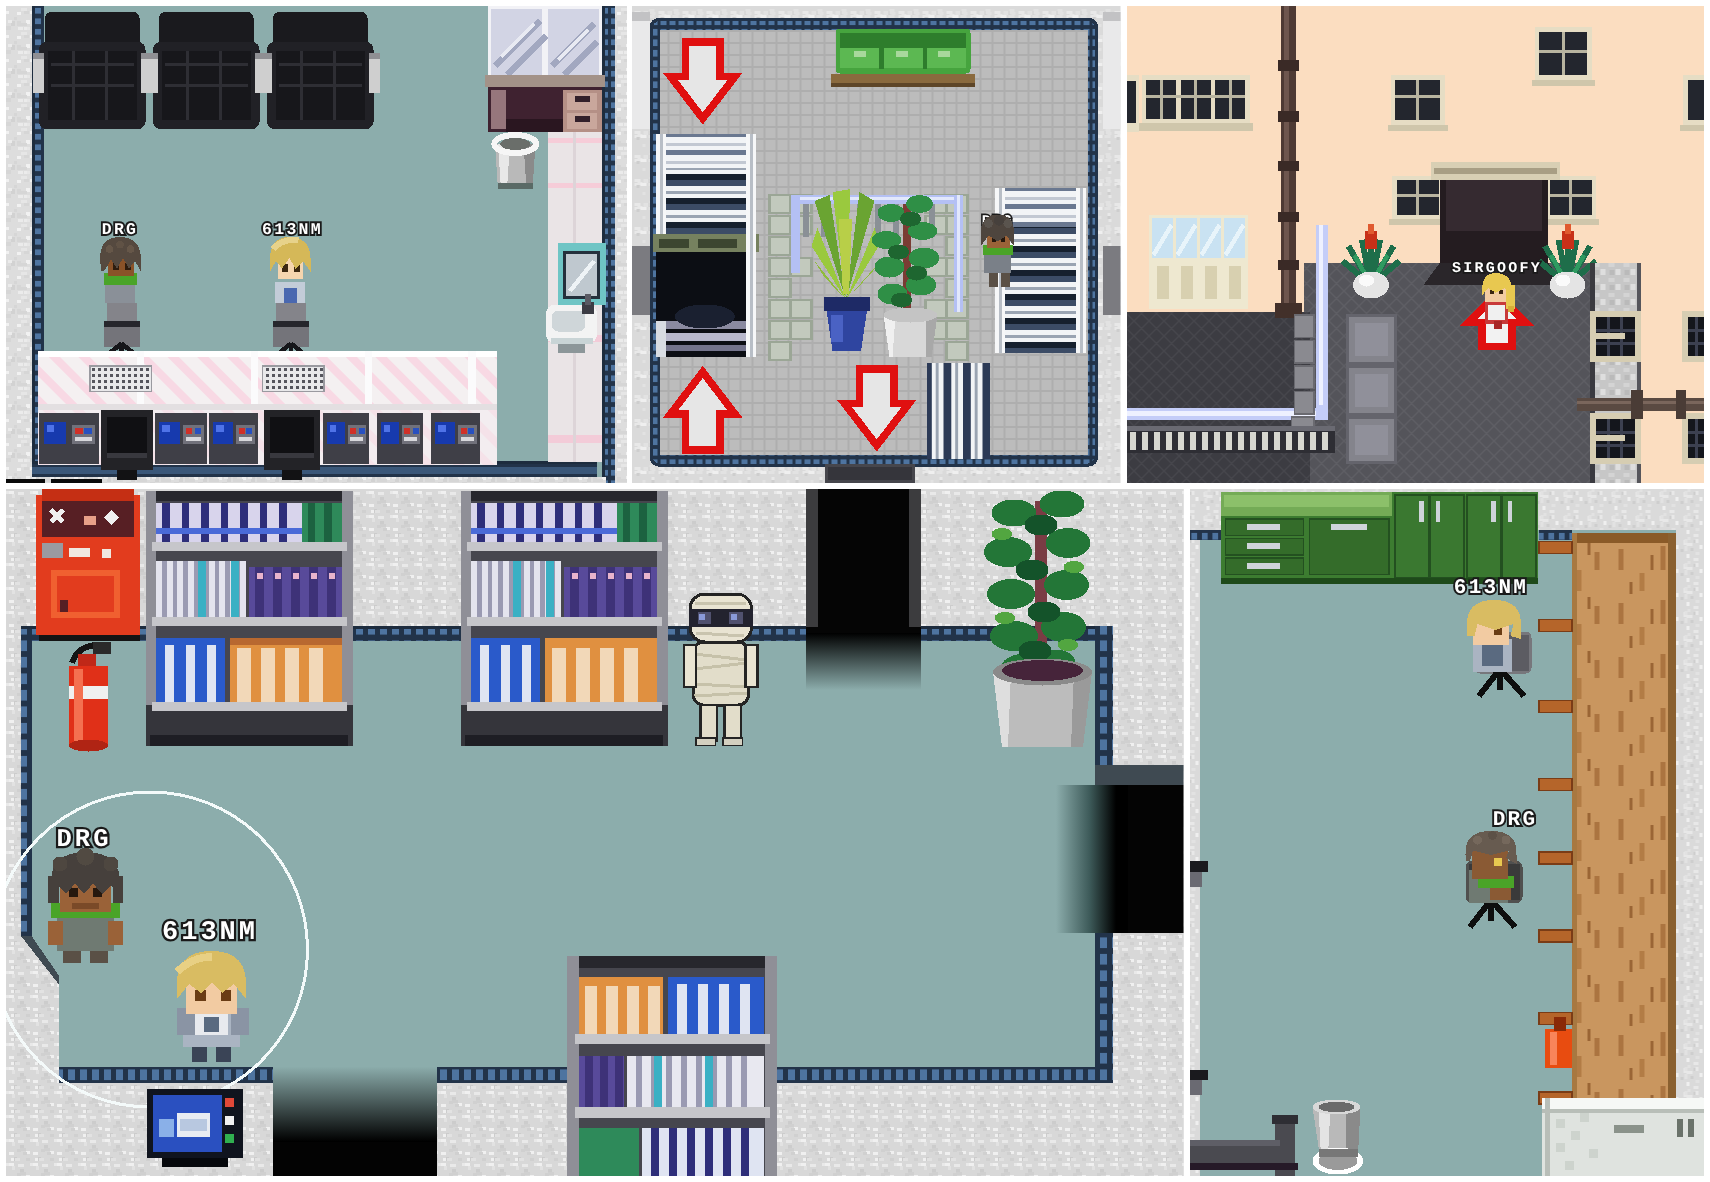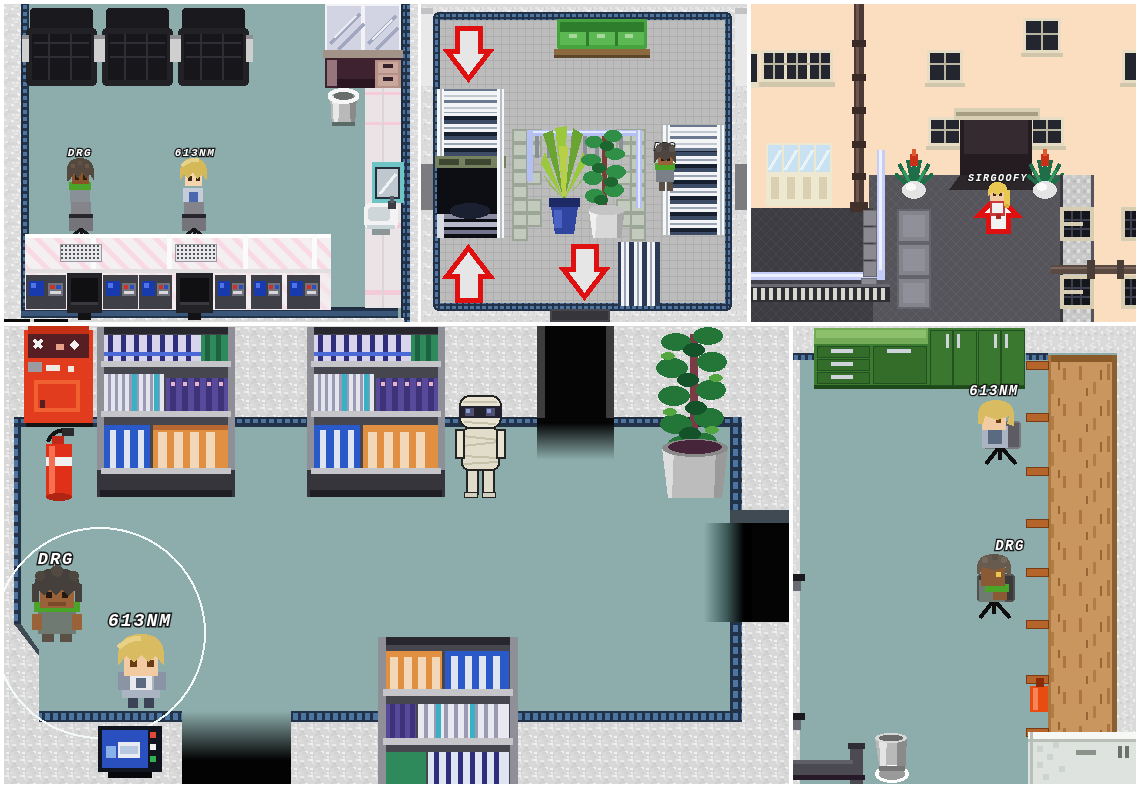--- a/index.html
+++ b/index.html
@@ -1,16 +1,16 @@
 <!DOCTYPE html>
 <html><head>
 <meta charset="utf-8">
 <style>
 html,body{margin:0;padding:0;background:#ffffff;}
-#c{position:relative;width:1140px;height:788px;background:#ffffff;overflow:hidden;font-family:"Liberation Sans",sans-serif;font-style:italic;}
+#c{position:relative;width:1140px;height:788px;background:#ffffff;overflow:hidden;font-family:"Liberation Sans",sans-serif;}
 .p{position:absolute;display:block;}
 text{font-family:"Liberation Mono",monospace;font-weight:bold;}
 </style>
 </head>
 <body>
 <div id="c">
 
 <svg class="p" style="left:4px;top:4px" width="414" height="318" viewBox="0 0 414 318" shape-rendering="crispEdges">
 <defs>
 <pattern id="tex1" width="16" height="16" patternUnits="userSpaceOnUse">

